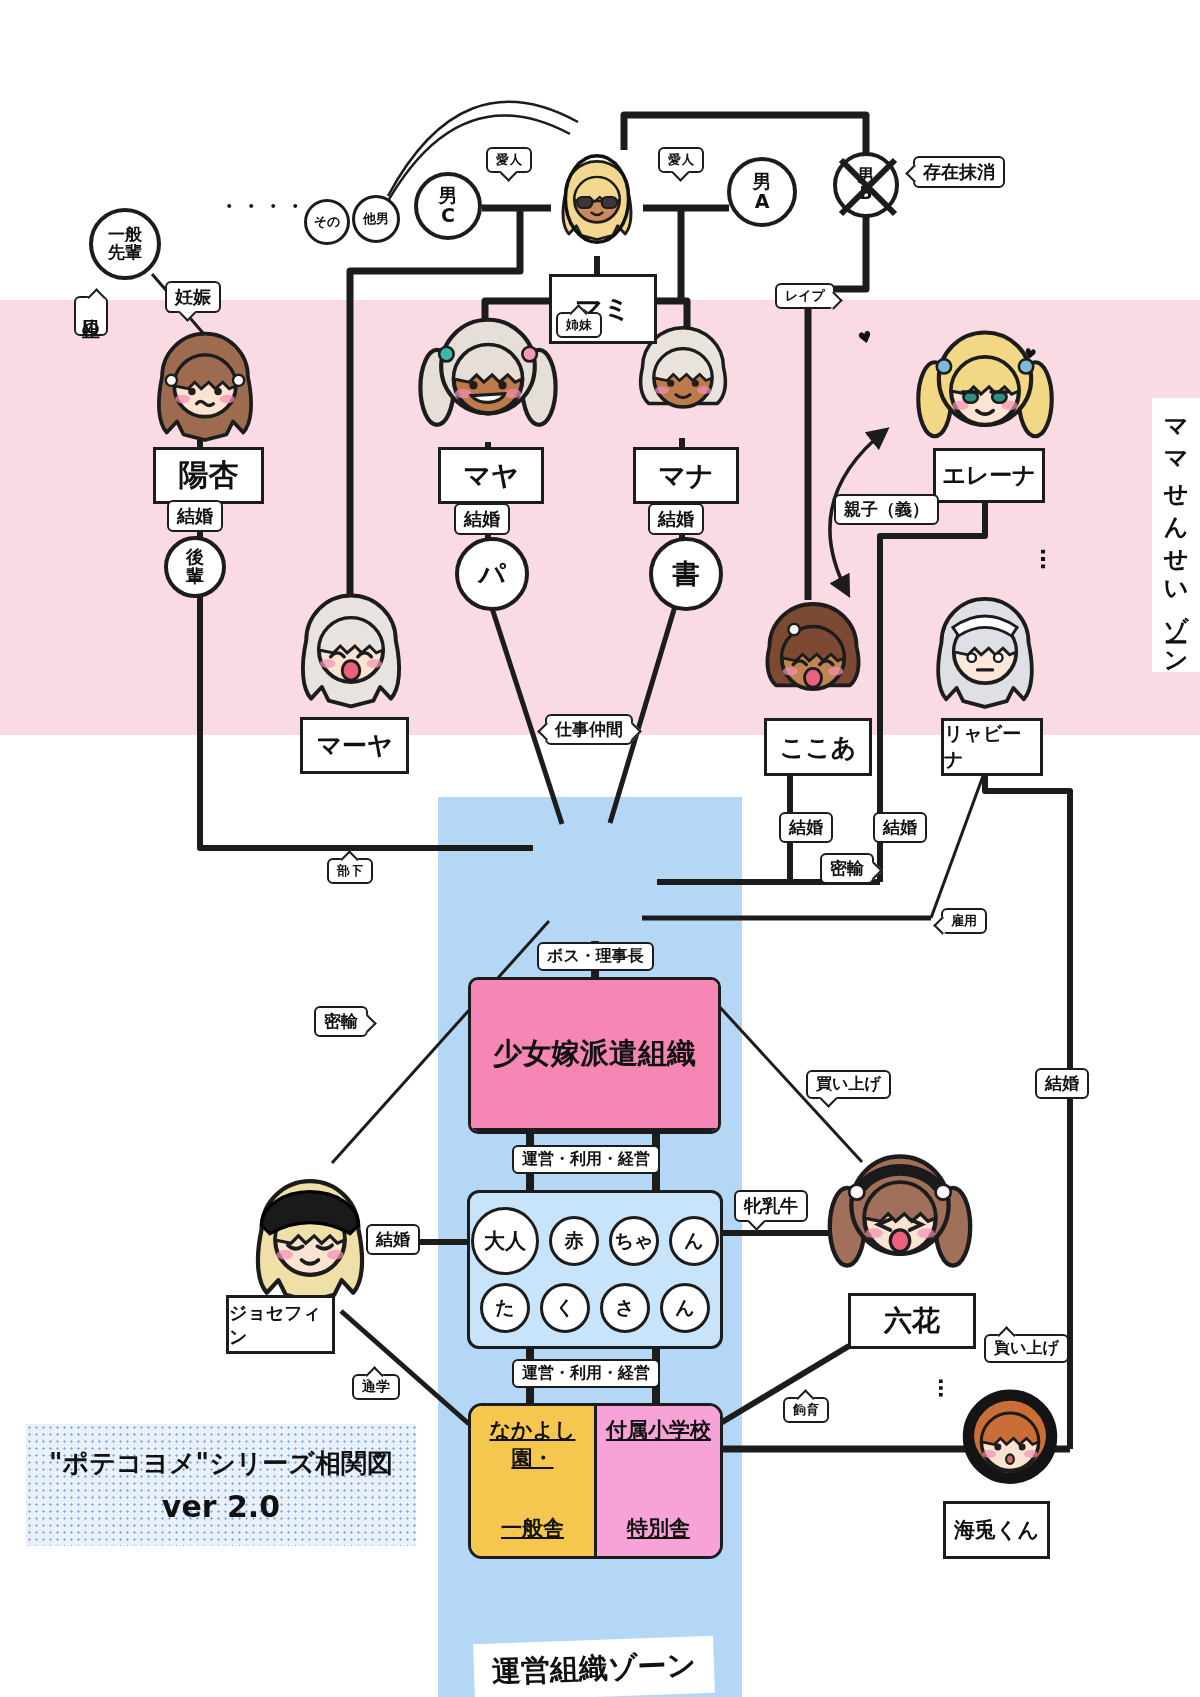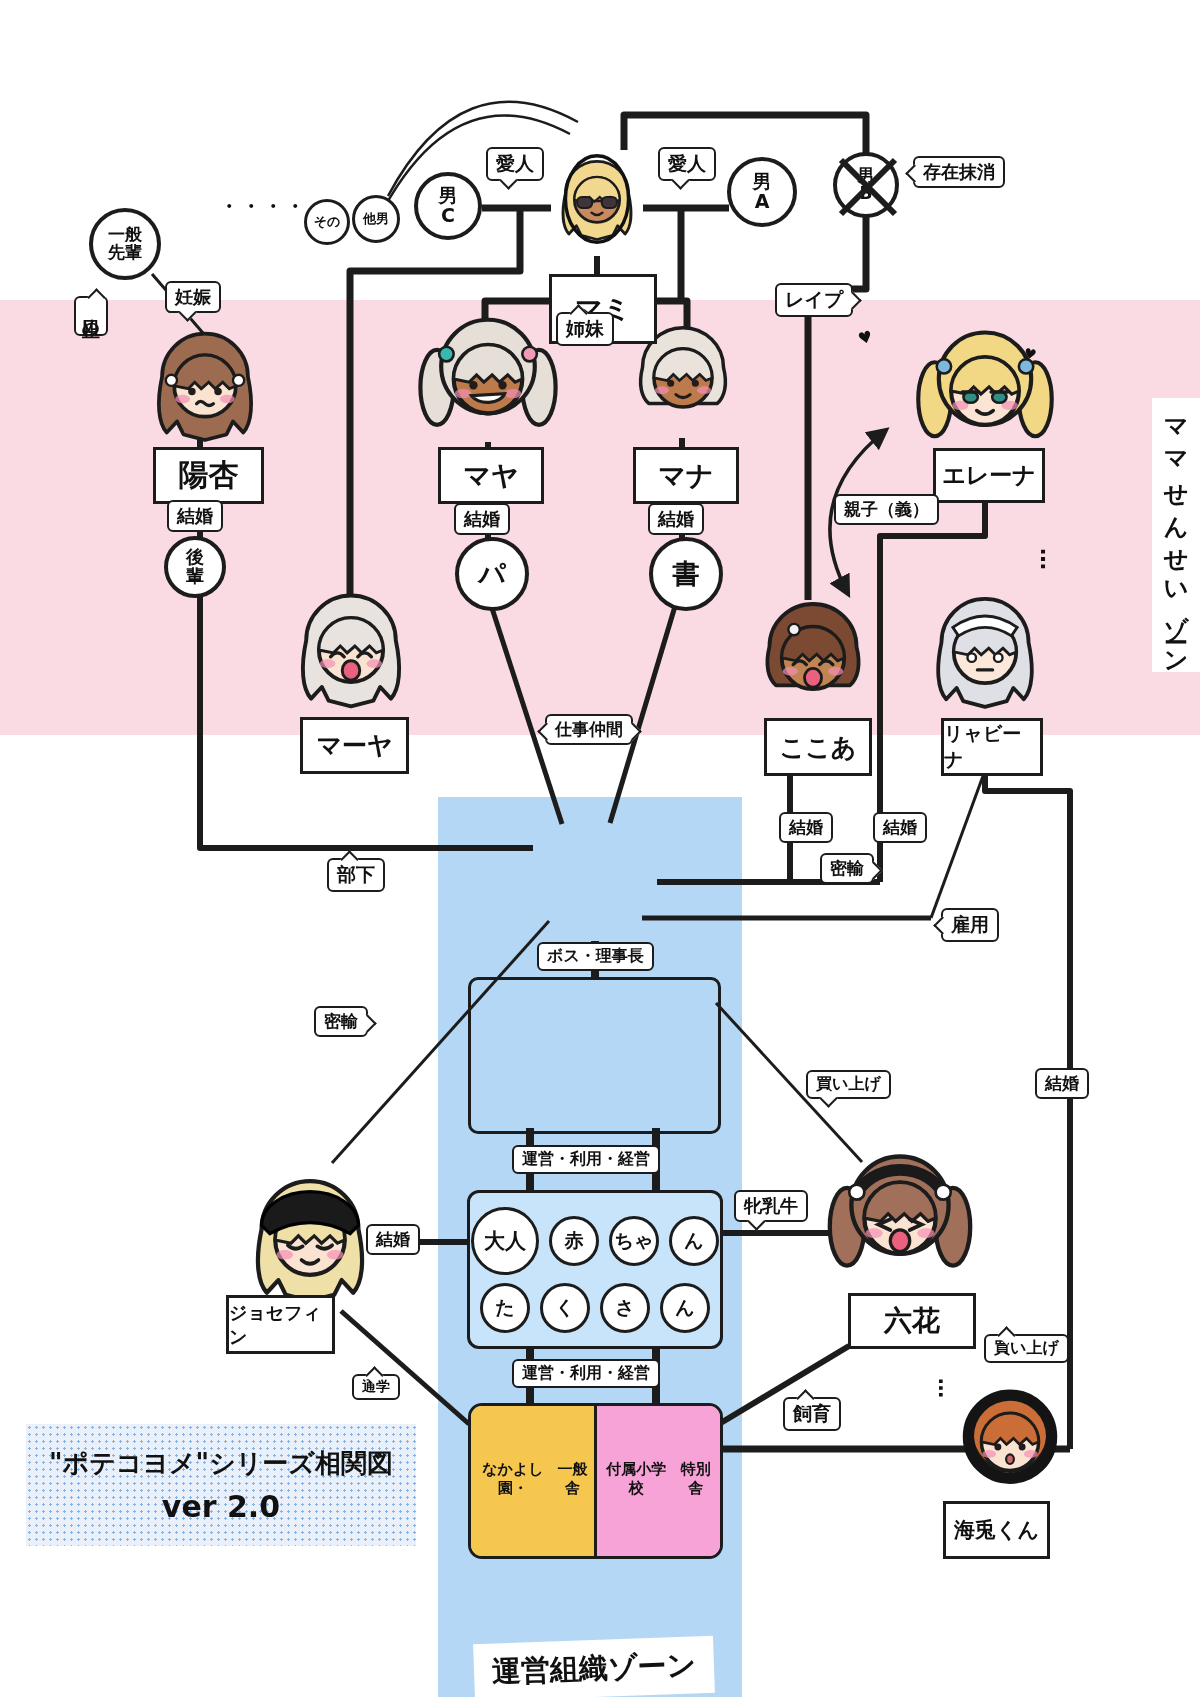--- a/index.html
+++ b/index.html
@@ -9,21 +9,21 @@
   #zone-pink{left:0;top:300px;width:1200px;height:435px;background:var(--pink-zone);}
   #zone-blue{left:438px;top:797px;width:304px;height:900px;background:var(--blue-zone);}
   svg.lines{position:absolute;left:0;top:0;z-index:1;}
   .char{position:absolute;z-index:3;}
   .namebox{position:absolute;z-index:5;background:#fff;border:3px solid #1c1c1c;
            display:flex;align-items:center;justify-content:center;font-weight:700;}
   .node{position:absolute;z-index:4;background:#fff;border:4px solid #1c1c1c;border-radius:50%;
         display:flex;align-items:center;justify-content:center;text-align:center;
         font-weight:700;line-height:1.05;word-break:break-all;}
   .lbl{position:absolute;z-index:5;background:#fff;border:2.5px solid #1c1c1c;border-radius:6px;
-       padding:2px 8px;font-size:19px;font-weight:600;white-space:nowrap;
+       padding:2px 8px;font-size:13px;font-weight:600;white-space:nowrap;
        display:flex;align-items:center;justify-content:center;}
   .lbl.vert{writing-mode:vertical-rl;padding:8px 3px;}
   .tail-b::after,.tail-t::after,.tail-l::after,.tail-r::after,
   .tail-lr::before,.tail-lr::after{content:"";position:absolute;width:11px;height:11px;background:#fff;}
   .tail-b::after{bottom:-7.5px;left:14px;border-right:2.5px solid #1c1c1c;border-bottom:2.5px solid #1c1c1c;transform:rotate(45deg);}
   .tail-t::after{top:-7.5px;left:14px;border-left:2.5px solid #1c1c1c;border-top:2.5px solid #1c1c1c;transform:rotate(45deg);}
   .tail-l::after{left:-7.5px;top:9px;border-left:2.5px solid #1c1c1c;border-bottom:2.5px solid #1c1c1c;transform:rotate(45deg);}
   .tail-r::after{right:-7.5px;top:9px;border-right:2.5px solid #1c1c1c;border-top:2.5px solid #1c1c1c;transform:rotate(45deg);}
   .tail-lr::before{left:-7.5px;top:9px;border-left:2.5px solid #1c1c1c;border-bottom:2.5px solid #1c1c1c;transform:rotate(45deg);}
   .tail-lr::after{right:-7.5px;top:9px;border-right:2.5px solid #1c1c1c;border-top:2.5px solid #1c1c1c;transform:rotate(45deg);}
@@ -35,22 +35,22 @@
   #org-naka{background:var(--org-blue);font-size:27px;}
   #circles-box{position:absolute;left:467px;top:1190px;width:250px;height:153px;z-index:4;
                background:var(--box-blue);border:3.5px solid #1c1c1c;border-radius:12px;
                display:flex;flex-direction:column;align-items:center;justify-content:center;gap:8px;}
   .c-row{display:flex;align-items:center;gap:10px;}
   .c-circle{background:#fff;border:3px solid #1c1c1c;border-radius:50%;width:44px;height:44px;
             display:flex;align-items:center;justify-content:center;font-size:19px;font-weight:700;}
   .c-circle.big{width:62px;height:62px;font-size:21px;}
   #school-box{position:absolute;left:468px;top:1403px;width:249px;height:150px;z-index:4;
               border:3.5px solid #1c1c1c;border-radius:14px;overflow:hidden;display:flex;}
-  #school-box .half{flex:1;display:flex;flex-direction:row;align-items:center;justify-content:space-between;
-                    padding:10px 2px 14px 2px;font-weight:700;font-size:15px;text-align:center;}
+  #school-box .half{flex:1;display:flex;flex-direction:column;align-items:center;justify-content:space-between;
+                    padding:10px 2px 14px 2px;font-weight:700;font-size:21px;text-align:center;text-decoration:underline;}
   #school-ippan{background:var(--yellow);border-right:3px solid #1c1c1c;}
   #school-fuzoku{background:var(--school-pink);}
   #title-box{position:absolute;left:26px;top:1424px;width:390px;height:122px;z-index:5;
              background:#e9f0fa;background-image:radial-gradient(circle,#84b4e6 1.2px,transparent 1.4px);
              background-size:7px 7px;display:flex;flex-direction:column;align-items:center;justify-content:center;
              font-weight:700;}
   #title-box .t1{font-size:26px;}
   #title-box .t2{font-size:30px;margin-top:8px;}
   #mama-zone{position:absolute;left:1152px;top:398px;width:48px;height:274px;z-index:5;background:#fff;
              writing-mode:vertical-rl;display:flex;align-items:center;justify-content:center;
@@ -306,20 +306,21 @@
   <div class="lbl tail-b" style="left:734px;top:1190px;font-size:18px;">牝乳牛</div>
   <div class="lbl tail-b" style="left:806px;top:1070px;font-size:16px;">買い上げ</div>
   <div class="lbl" style="left:1035px;top:1068px;font-size:17px;">結婚</div>
   <div class="lbl" style="left:366px;top:1224px;font-size:17px;">結婚</div>
   <div class="lbl" style="left:512px;top:1359px;font-size:16px;">運営・利用・経営</div>
   <div class="lbl tail-t" style="left:984px;top:1334px;font-size:16px;">買い上げ</div>
   <div class="lbl tail-t" style="left:783px;top:1397px;">飼育</div>
   <div class="lbl tail-t" style="left:352px;top:1374px;font-size:14px;">通学</div>
 
   <div id="org-stack">
+    <div class="half" id="org-haken">少女嫁派遣組織</div>
   </div>
 
   <div id="circles-box">
     <div class="c-row">
       <div class="c-circle big">大人</div>
       <div class="c-circle">赤</div>
       <div class="c-circle">ちゃ</div>
       <div class="c-circle">ん</div>
     </div>
     <div class="c-row">

